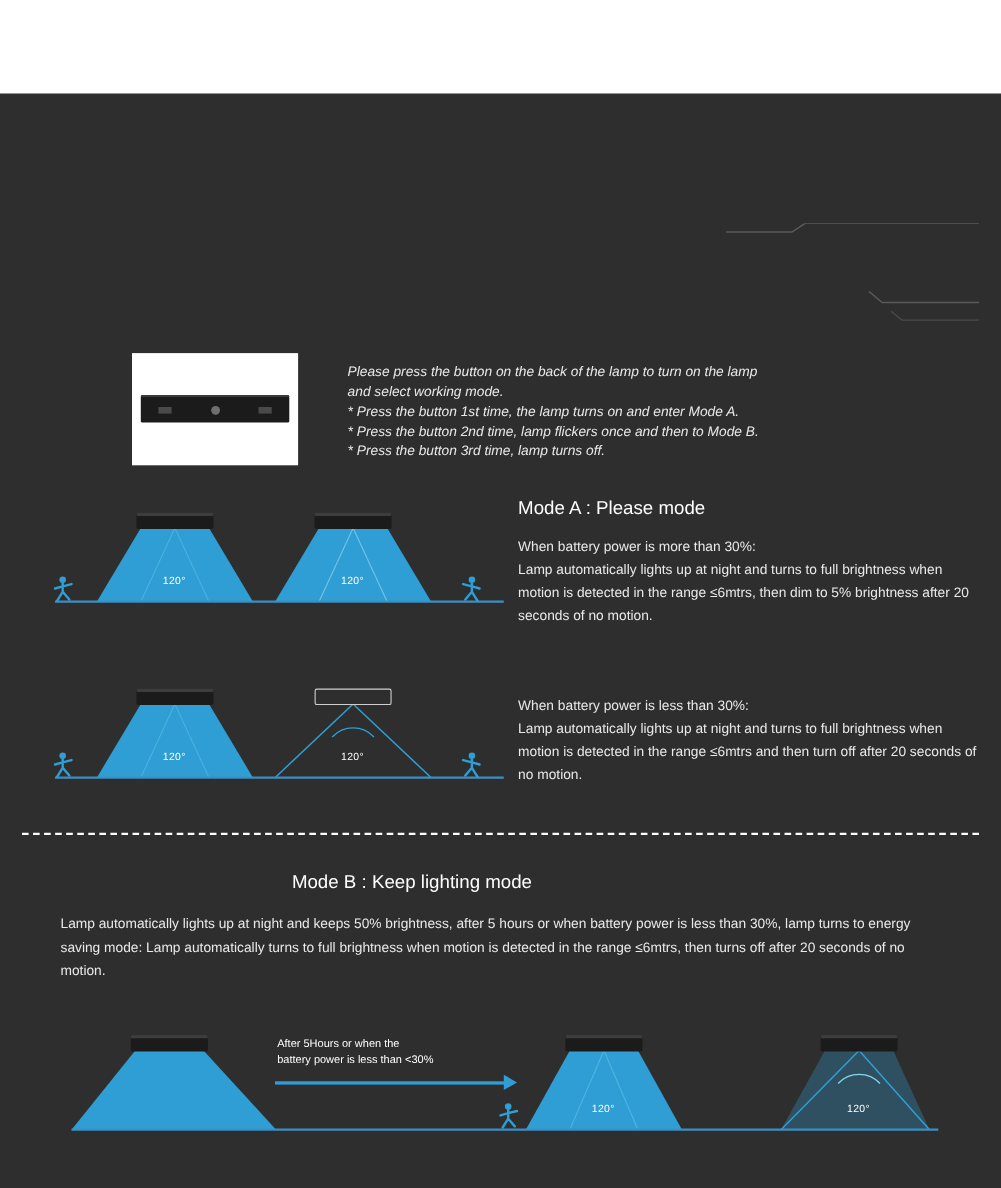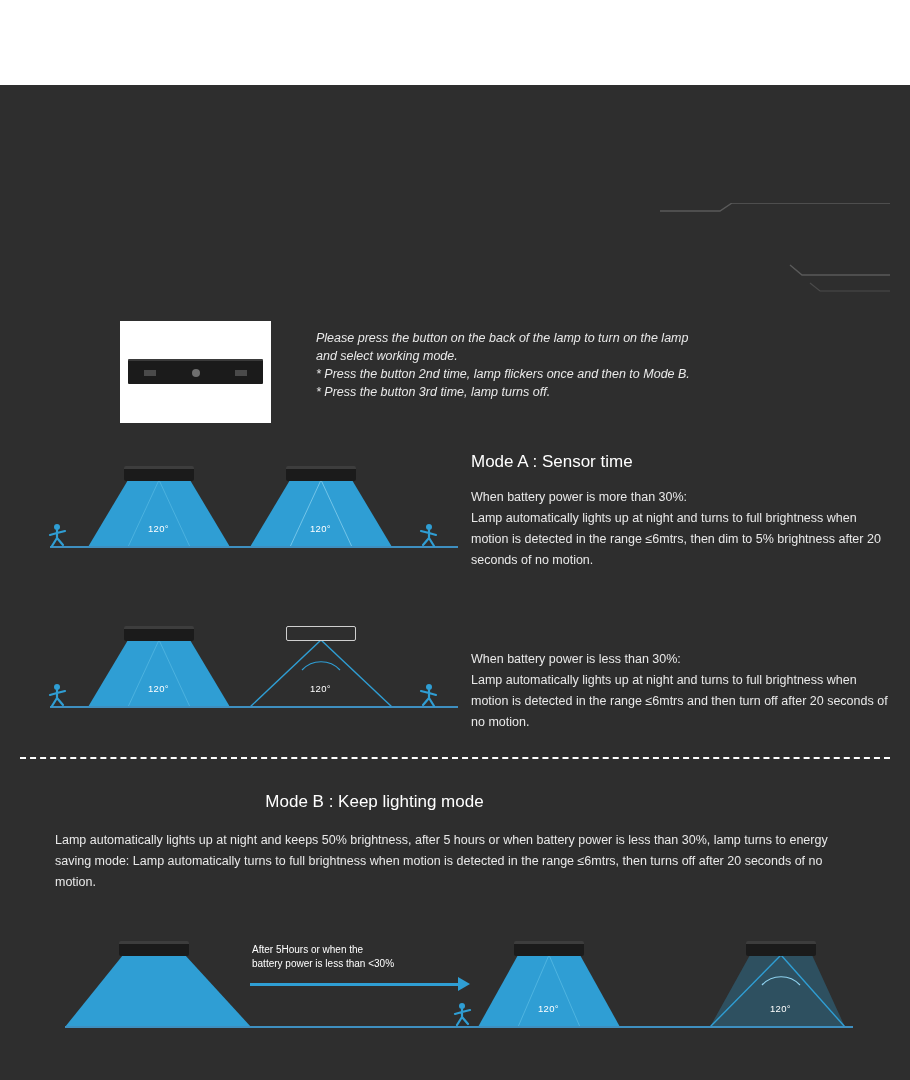--- a/index.html
+++ b/index.html
@@ -190,28 +190,29 @@
     <div class="lamp-photo">
       <div class="bar">
         <span class="sp1"></span>
         <span class="sp2"></span>
       </div>
     </div>
 
     <div class="intro-text">
       <div>Please press the button on the back of the lamp to turn on the lamp</div>
       <div>and select working mode.</div>
+      <div>* Press the button 1st time, the lamp turns on and enter Mode A.</div>
       <div>* Press the button 2nd time, lamp flickers once and then to Mode B.</div>
       <div>* Press the button 3rd time, lamp turns off.</div>
     </div>
 
-    <div class="mode-a-title">Mode A : Sensor time</div>
+    <div class="mode-a-title">Mode A : Please mode</div>
     <div class="mode-a-p1" style="white-space:pre-line;">When battery power is more than 30%:
 Lamp automatically lights up at night and turns to full brightness when motion is detected in the range ≤6mtrs, then dim to 5% brightness after 20 seconds of no motion.</div>
-    <div class="mode-a-p2" style="white-space:pre-line;margin-top:18px;">When battery power is less than 30%:
+    <div class="mode-a-p2" style="white-space:pre-line;">When battery power is less than 30%:
 Lamp automatically lights up at night and turns to full brightness when motion is detected in the range ≤6mtrs and then turn off after 20 seconds of no motion.</div>
 
     <div class="scene" style="left:40px; top:370px; width:420px; height:110px;">
       <svg class="beam-svg" width="420" height="110" viewBox="0 0 420 110">
 
         <polygon points="88,25 150,25 190,92 48,92" fill="#2f9ed4"></polygon>
         <polyline points="119,25 88,92" stroke="#4fb4e0" stroke-width="1" fill="none" opacity="0.9"></polyline>
         <polyline points="119,25 150,92" stroke="#4fb4e0" stroke-width="1" fill="none" opacity="0.9"></polyline>
 
         <polygon points="250,25 312,25 352,92 210,92" fill="#2f9ed4"></polygon>

